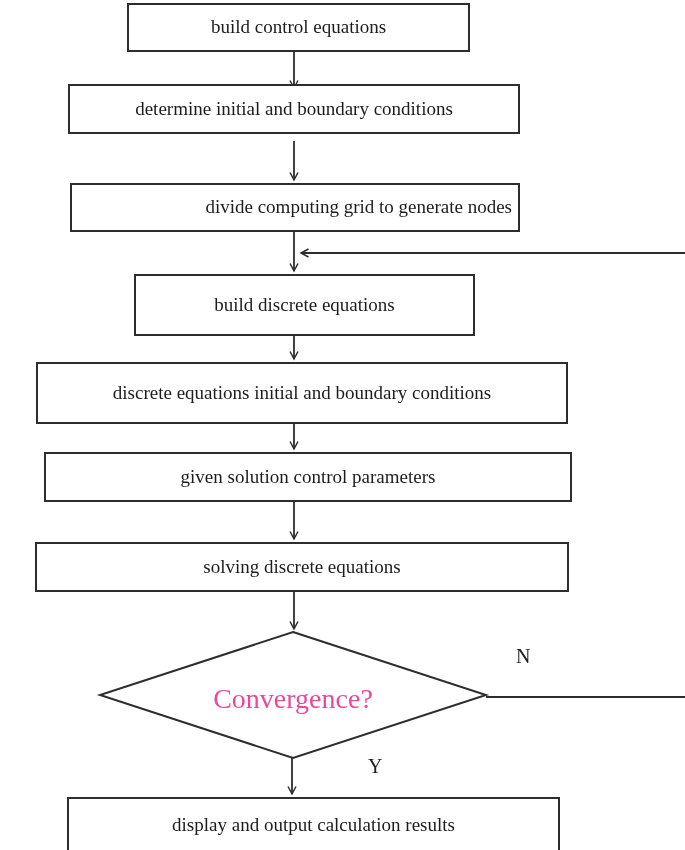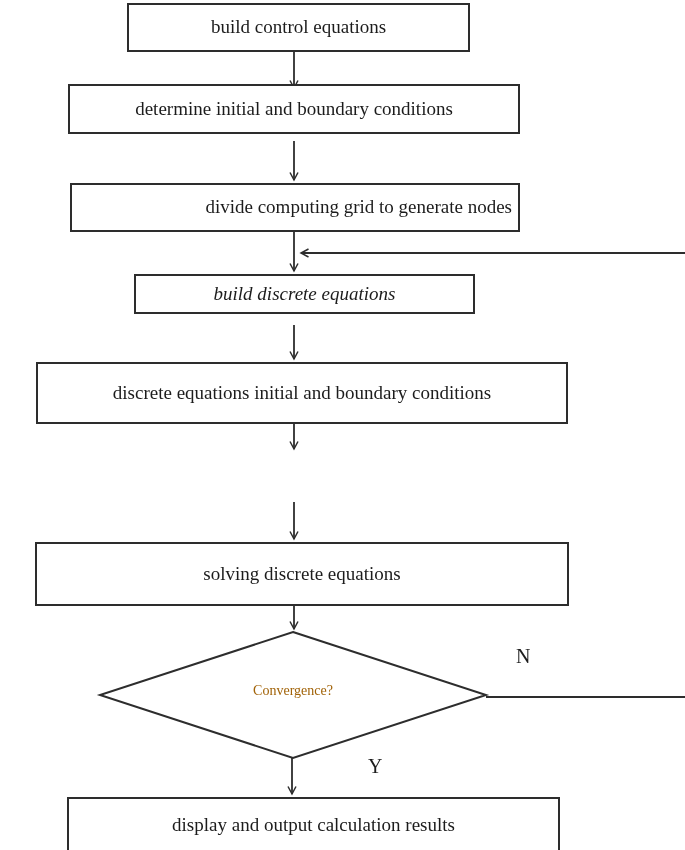--- a/index.html
+++ b/index.html
@@ -41,22 +41,22 @@
     position: absolute;
     font-size: 20px;
     color: #1c1c1c;
   }
   .decision-label {
     position: absolute;
     left: 141px;
     top: 683px;
     width: 240px;
     text-align: center;
-    font-size: 14px;
-    color: #a16207;
+    font-size: 28px;
+    color: #ec4899;
   }
 </style>
 </head>
 <body>
 
 <div class="canvas">
 
   <svg class="connectors" viewBox="0 0 685 850" xmlns="http://www.w3.org/2000/svg">
     <defs>
       <marker id="arrowhead" markerWidth="12" markerHeight="12" refX="8.5" refY="5" orient="auto" markerUnits="userSpaceOnUse">
@@ -83,30 +83,33 @@
   </div>
 
   <div class="flow-box" style="left:36px;  top:84px;  width:452px; height:50px;">
     <span>determine initial and boundary conditions</span>
   </div>
 
   <div class="flow-box" style="left:38px;  top:183px; width:450px; height:49px;justify-content:flex-end;">
     <span>divide computing grid to generate nodes</span>
   </div>
 
-  <div class="flow-box" style="left:102px; top:274px; width:341px; height:40px;font-style:italic;">
+  <div class="flow-box" style="left:102px; top:274px; width:341px; height:62px;">
     <span>build discrete equations</span>
   </div>
 
   <div class="flow-box" style="left:4px;   top:362px; width:532px; height:62px;">
     <span>discrete equations initial and boundary conditions</span>
   </div>
 
+  <div class="flow-box" style="left:12px;  top:452px; width:528px; height:50px;">
+    <span>given solution control parameters</span>
+  </div>
 
-  <div class="flow-box" style="left:3px;   top:542px; width:534px; height:64px;">
+  <div class="flow-box" style="left:3px;   top:542px; width:534px; height:50px;">
     <span>solving discrete equations</span>
   </div>
 
   <div class="decision-label">Convergence?</div>
 
   <div class="edge-label" style="left:484px; top:645px;">N</div>
   <div class="edge-label" style="left:336px; top:755px;">Y</div>
 
   <div class="flow-box" style="left:35px;  top:797px; width:493px; height:56px;">
     <span>display and output calculation results</span>

